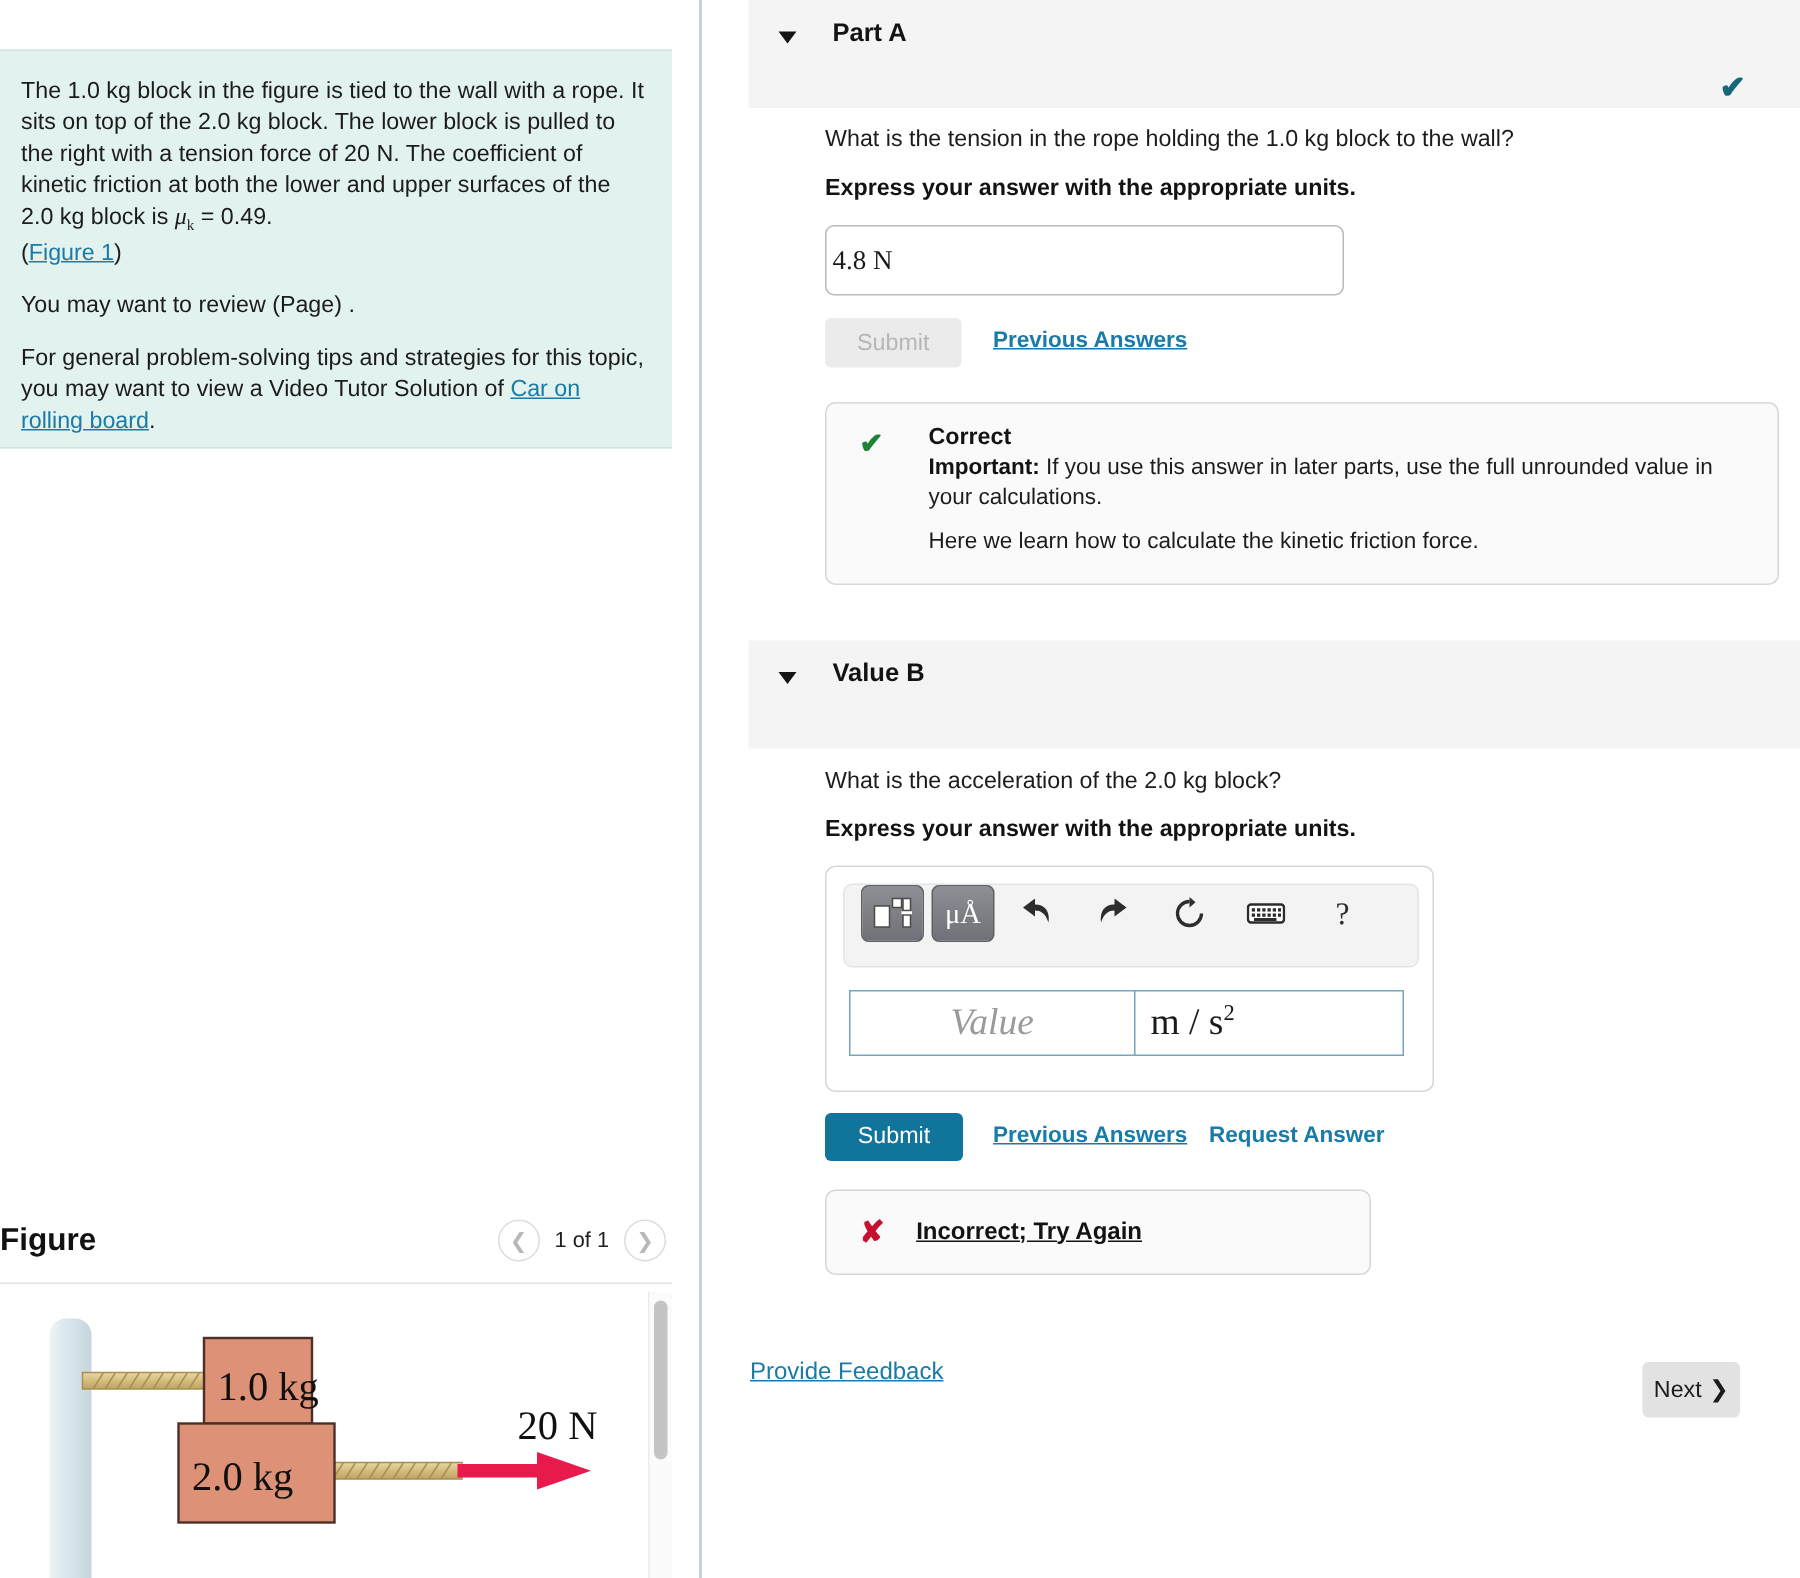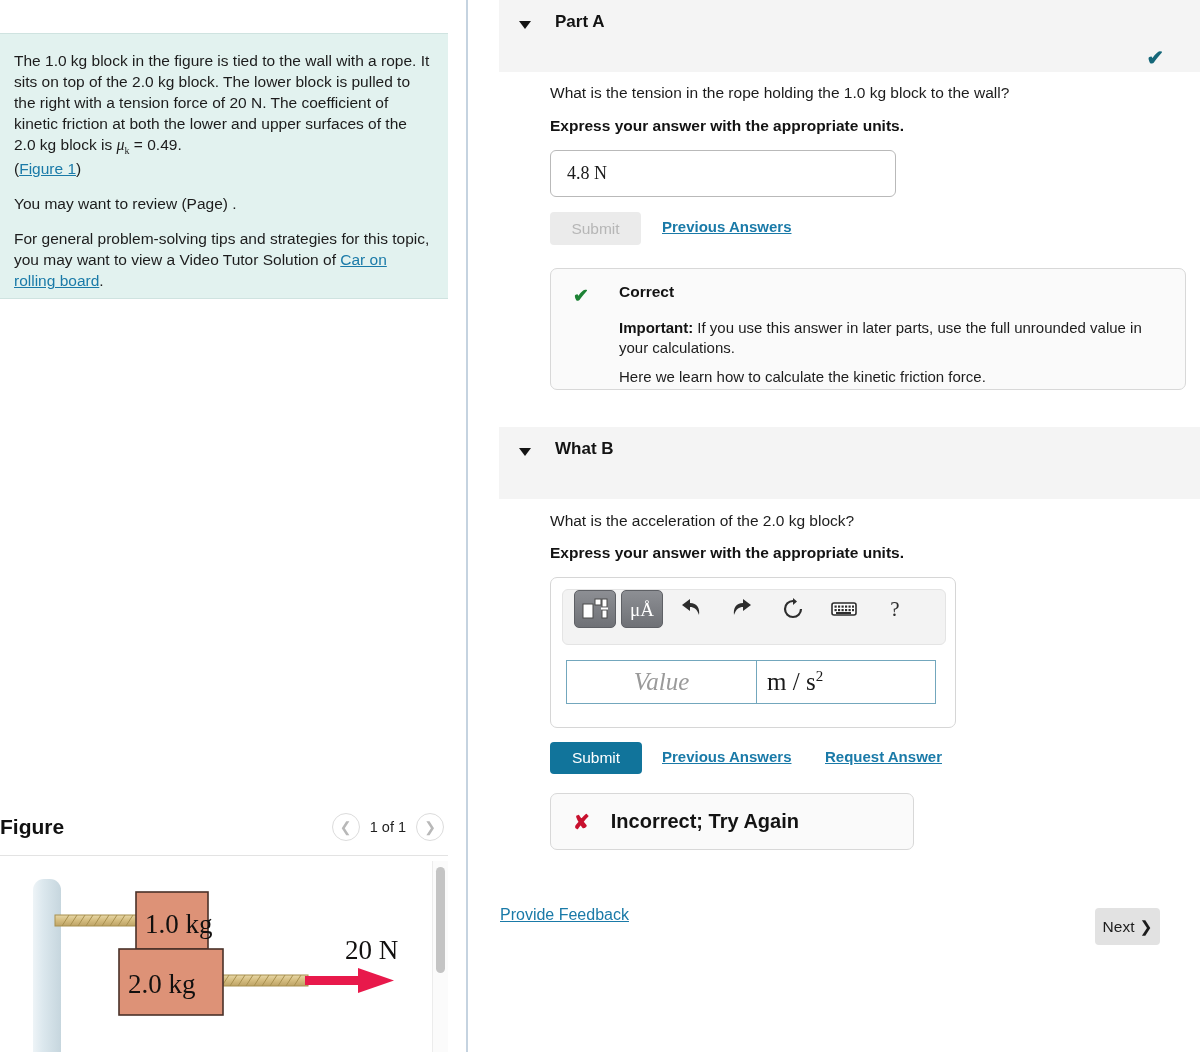--- a/index.html
+++ b/index.html
@@ -127,21 +127,21 @@
   }
   .q-bold {
     position: absolute; left: 81px;
     font-size: 15.5px; font-weight: bold; color: #131313;
   }
   #answerA-box {
     position: absolute; left: 81px; top: 150px;
     width: 346px; height: 47px;
     border: 1px solid #b9b9b9; border-radius: 6px;
     background: #fff;
-    display: flex; align-items: center; padding-left: 16px;
+    display: flex; align-items: center; padding-left: 4px;
   }
   #answerA-value {
     font-family: "Liberation Serif", serif;
     font-size: 18px; color: #1a1a1a;
   }
 
   #submitA {
     position: absolute; left: 81px; top: 212px;
     width: 91px; height: 33px;
     background: #ebebeb; border: none; border-radius: 4px;
@@ -161,21 +161,21 @@
     width: 636px; height: 122px;
     background: #fafafa;
     border: 1px solid #d8d8d8; border-radius: 7px;
     padding: 14px 18px 14px 22px;
   }
   #correct-check {
     position: absolute; left: 22px; top: 15px;
     color: #1d8235; font-size: 19px; font-weight: bold;
   }
   .fb-body { margin-left: 46px; }
-  .fb-title { font-size: 15.5px; font-weight: bold; color: #131313; margin-bottom: 17px; }
+  .fb-title { font-size: 15.5px; font-weight: bold; color: #131313; margin-bottom: 1px; }
   .fb-line { font-size: 15px; color: #1c1c1c; line-height: 1.35; }
   .fb-line b { color: #131313; }
   .fb-line2 { margin-top: 8px; }
 
   
   #mathbox {
     position: absolute; left: 81px; top: 577px;
     width: 406px; height: 151px;
     border: 1px solid #d6d6d6; border-radius: 7px;
     background: #fff;
@@ -231,35 +231,35 @@
     background: #11749b; border: none; border-radius: 4px;
     color: #ffffff; font-size: 15.5px;
     font-family: "Liberation Sans", sans-serif; cursor: pointer;
   }
   #prevAnsB {
     position: absolute; left: 193px; top: 748px;
     font-size: 15px; font-weight: bold;
     color: #1a7aa8; text-decoration: underline; cursor: pointer;
   }
   #reqAns {
-    position: absolute; left: 356px; top: 748px;
+    position: absolute; left: 337px; top: 748px;
     font-size: 15px; font-weight: bold;
-    color: #1a7aa8; text-decoration: underline; cursor: pointer;
+    color: #1a7aa8; cursor: pointer;
   }
 
   #incorrect-box {
     position: absolute; left: 81px; top: 793px;
     width: 364px; height: 57px;
     background: #fafafa; border: 1px solid #d8d8d8; border-radius: 7px;
     display: flex; align-items: center; padding-left: 22px;
   }
   #incorrect-x {
     color: #c8102e; font-size: 20px; font-weight: bold; margin-right: 21px;
   }
-  #incorrect-text { font-size: 20px; font-weight: bold; color: #131313; }
+  #incorrect-text { font-size: 16px; font-weight: bold; color: #131313; text-decoration: underline; }
 
   #feedback-link {
     position: absolute; left: 31px; top: 906px;
     font-size: 16px; color: #1a7aa8;
     text-decoration: underline; cursor: pointer;
   }
   #next-btn {
     position: absolute; left: 626px; top: 908px;
     width: 65px; height: 37px;
     background: #e2e2e2; border: none; border-radius: 4px;
@@ -385,21 +385,21 @@
       <div id="correct-check">✔</div>
       <div class="fb-body">
         <div class="fb-title">Correct</div>
         <div class="fb-line"><b>Important:</b><span> If you use this answer in later parts, use the full unrounded value in your calculations.</span></div>
         <div class="fb-line fb-line2">Here we learn how to calculate the kinetic friction force.</div>
       </div>
     </div>
 
     <div class="part-header" style="top:427px;">
       <div class="caret"></div>
-      <div class="part-label">What B</div>
+      <div class="part-label">Value B</div>
     </div>
 
     <div class="q-text" style="top:512px;">What is the acceleration of the 2.0 kg block?</div>
     <div class="q-bold" style="top:544px;">Express your answer with the appropriate units.</div>
 
     <div id="mathbox">
       <div id="mathtoolbar">
         <div class="tbtn">
           <svg width="26" height="22" viewBox="0 0 26 22">
             <rect x="1" y="6" width="10" height="14" fill="#fff" stroke="#4a4a4a"></rect>

